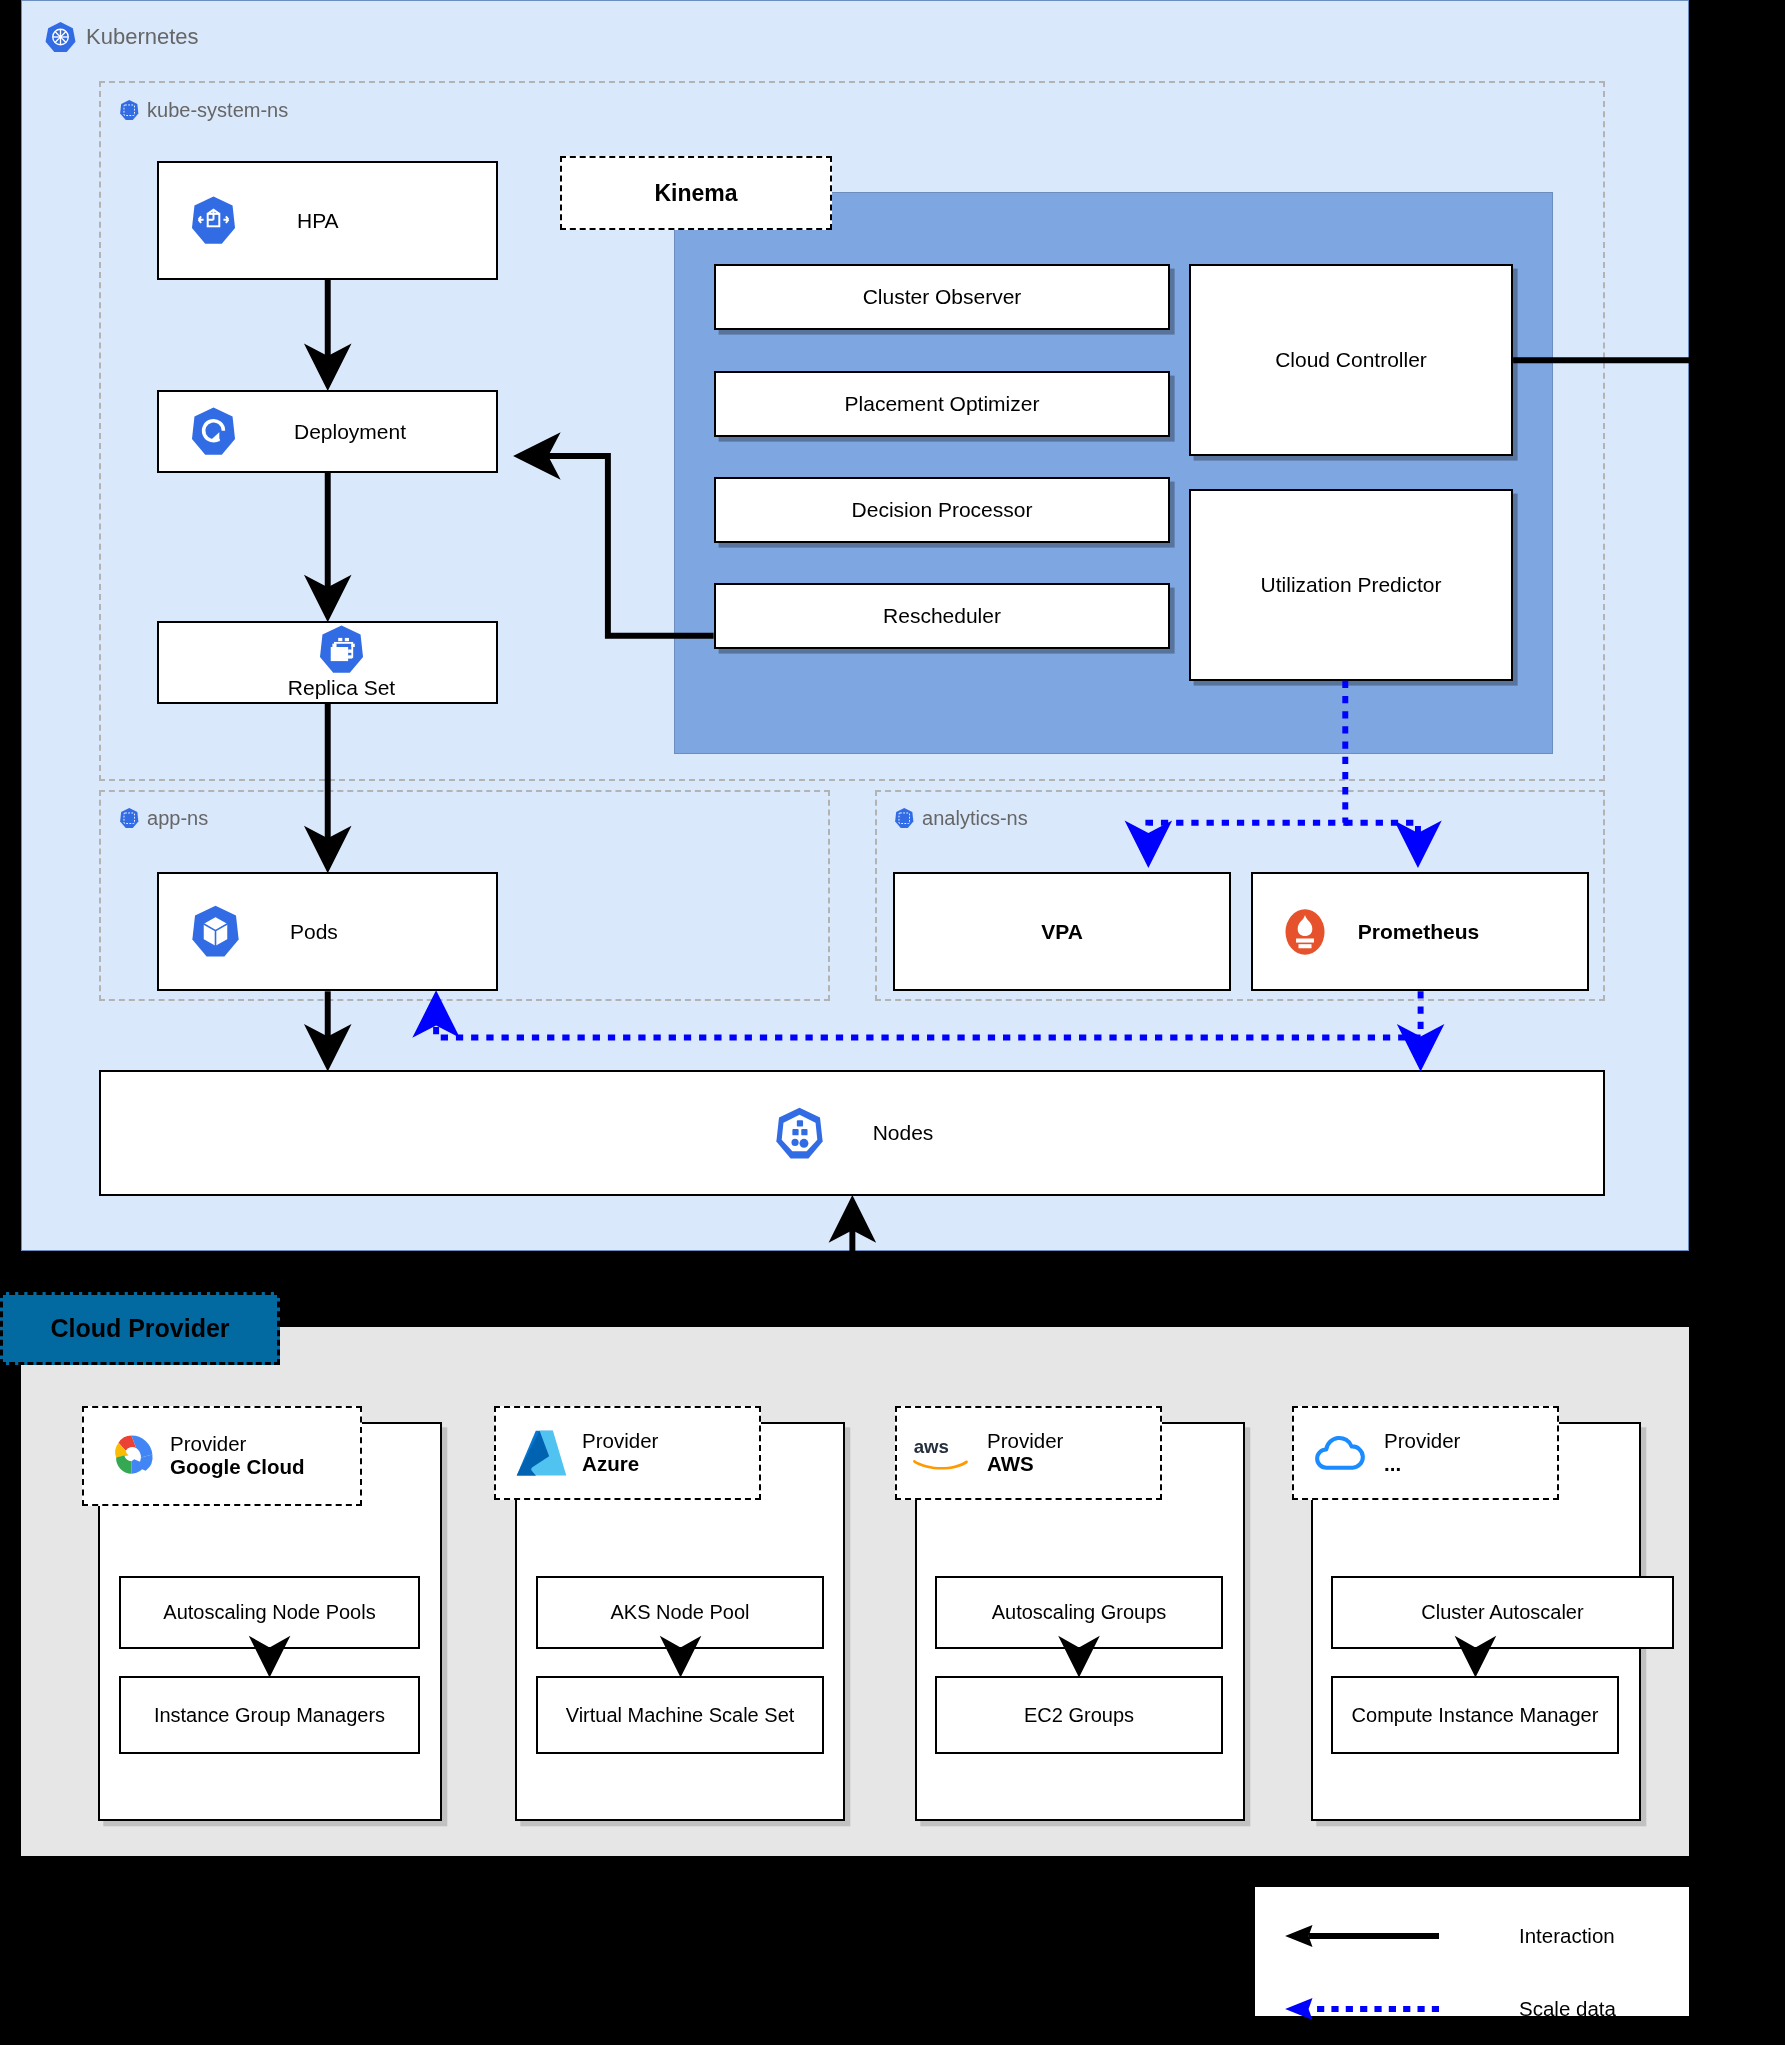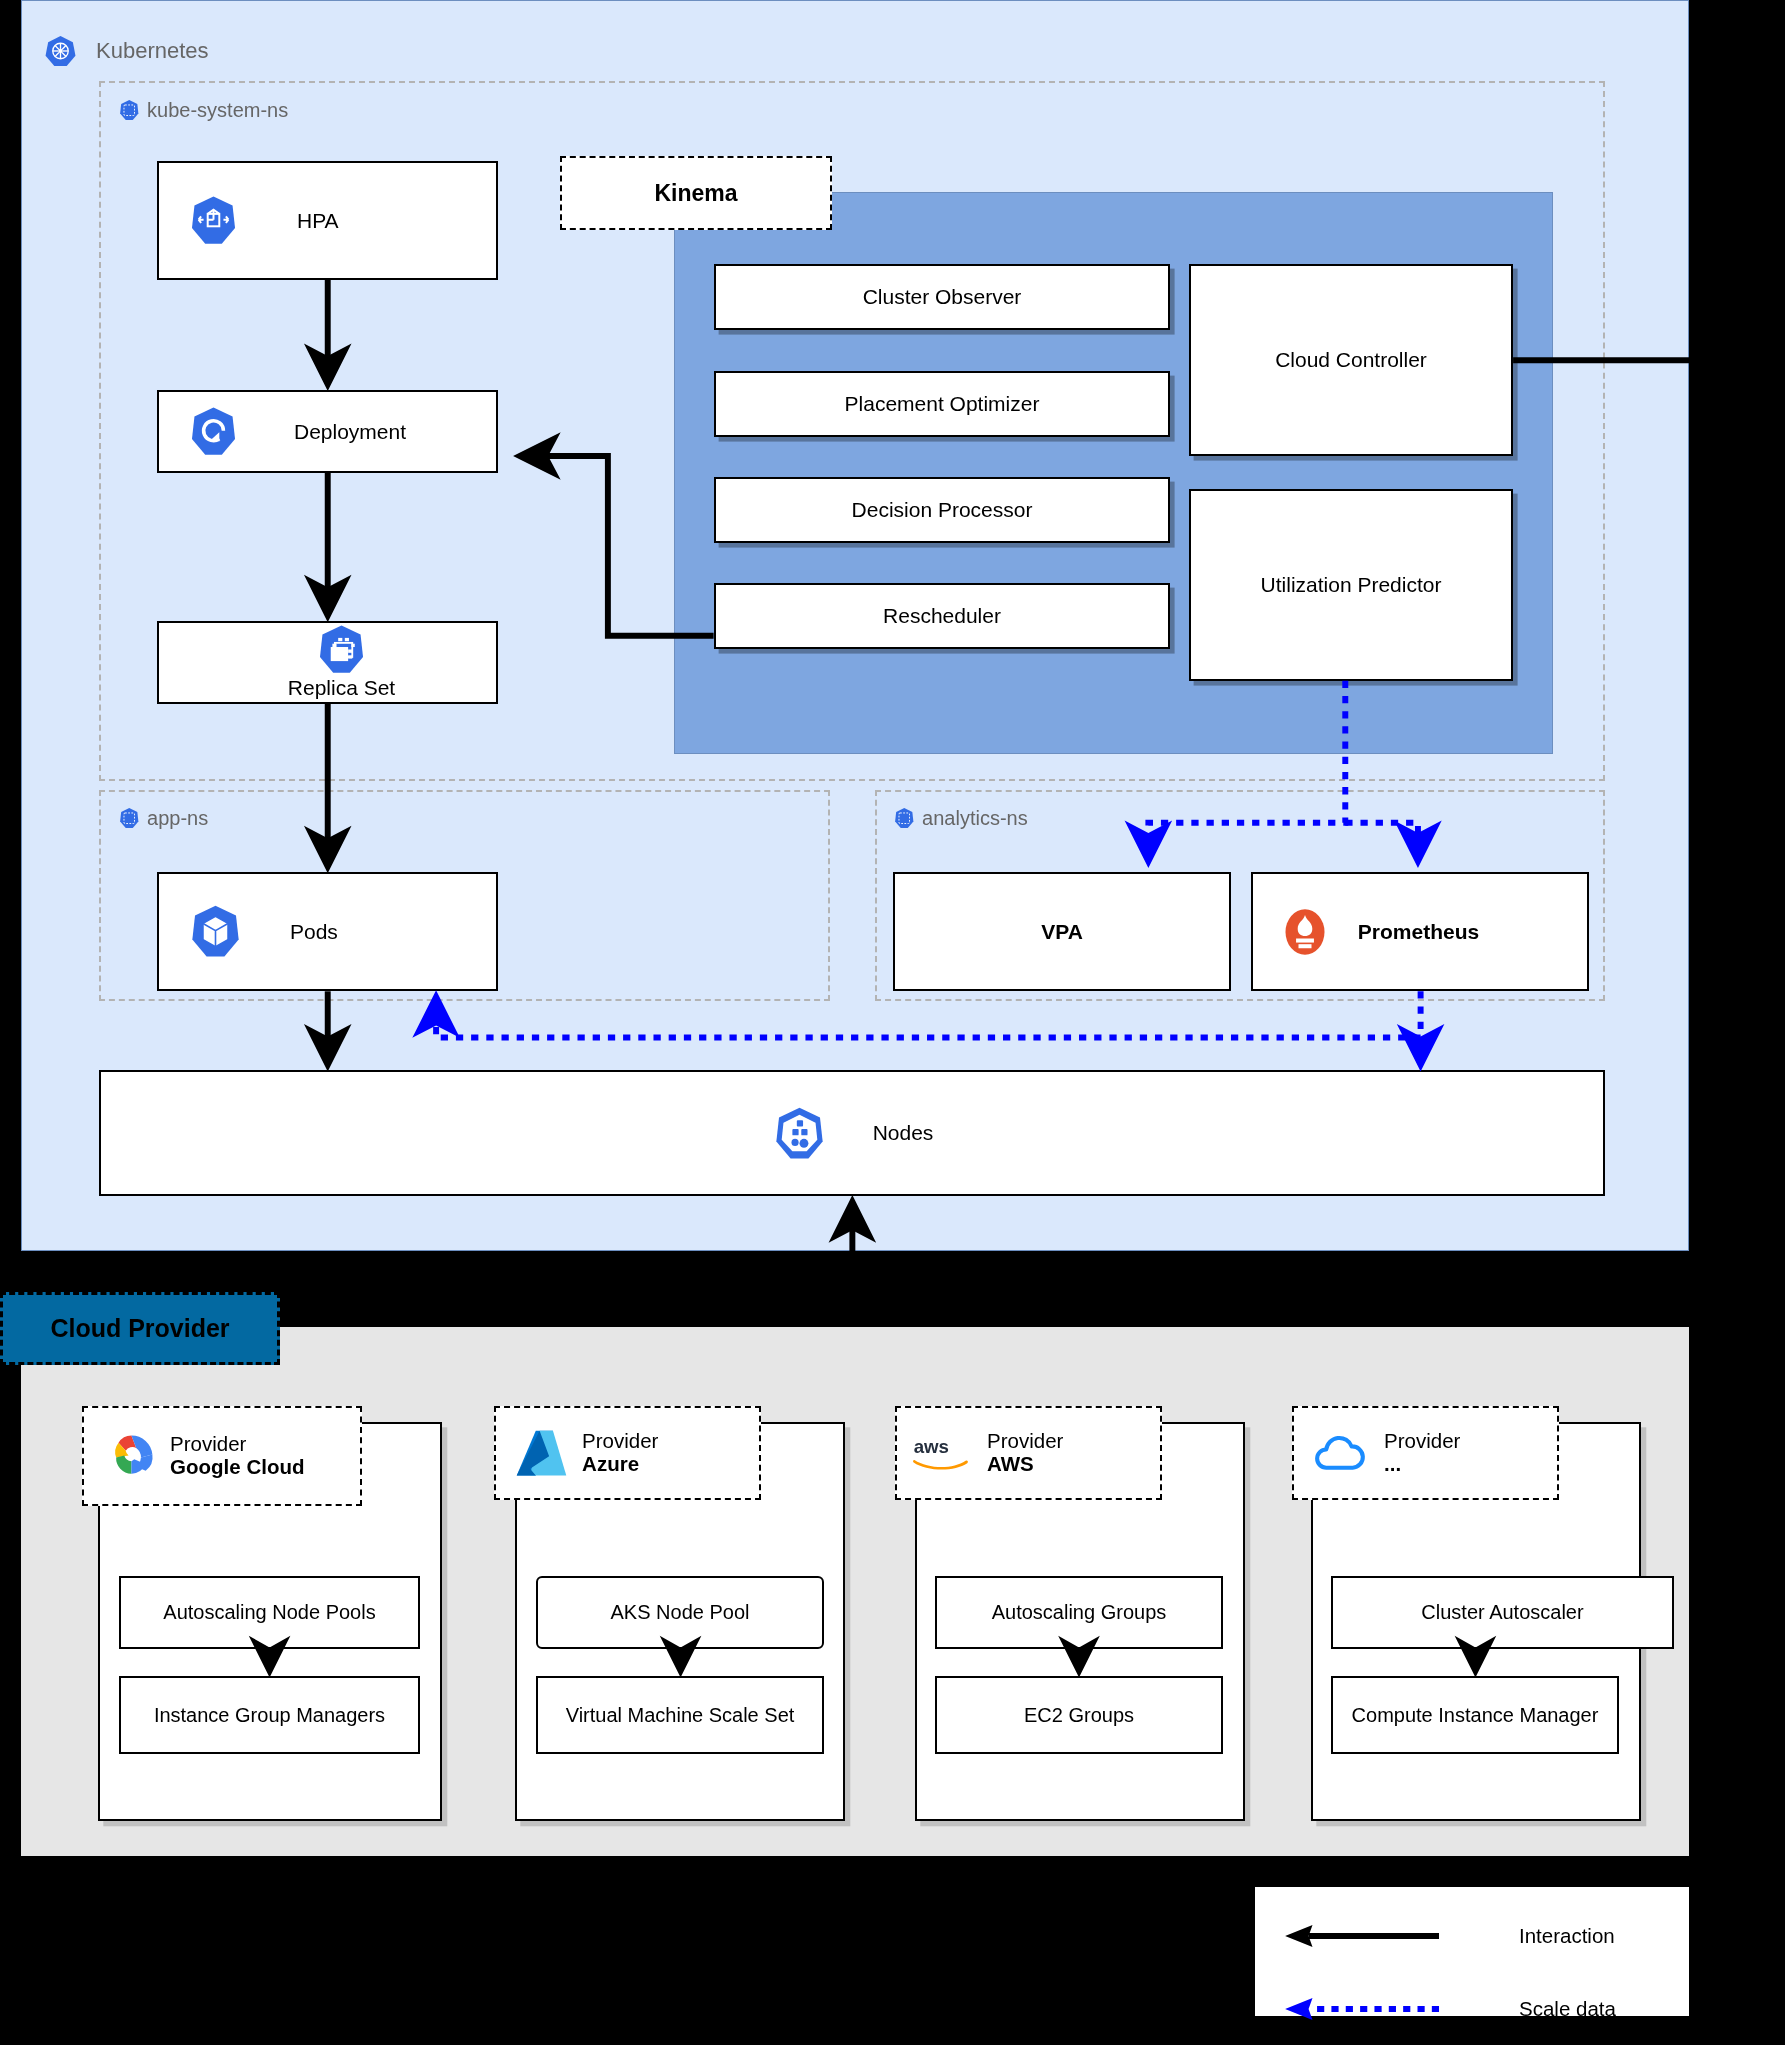--- a/index.html
+++ b/index.html
@@ -4,22 +4,22 @@
 <style>
   html,body{margin:0;padding:0;background:#000;}
   body{width:1786px;height:2046px;position:relative;
        font-family:"Liberation Sans","DejaVu Sans",sans-serif;
        -webkit-font-smoothing:antialiased;}
   .abs{position:absolute;box-sizing:border-box;}
 
   
   #k8s-panel{left:21px;top:0px;width:1668px;height:1251px;
              background:#dae8fc;border:1.3px solid #6c8ebf;}
-  #k8s-title{left:44px;top:34px;width:264px;height:34px;
-             display:flex;align-items:center;gap:19px;}
+  #k8s-title{left:44px;top:20px;width:264px;height:34px;
+             display:flex;align-items:center;gap:9px;}
   #k8s-title .label{font-size:22px;color:#666;}
 
   
   .ns{border:2px dashed #b3b3b3;background:transparent;}
   .ns-title{display:flex;align-items:center;gap:6.6px;
             font-size:20px;color:#666;position:absolute;}
 
   
   .nodebox{background:#fff;border:2px solid #000;
            display:flex;align-items:center;}
@@ -258,21 +258,21 @@
       <path d="M26 4 L44 4 L26 51 L6 51 Z" fill="#0078d4"></path>
       <path d="M30 4 L44 4 L58 51 L20 51 Z" fill="#50c3f0"></path>
       <path d="M30 4 L40 31 L20 44 L26 51 L6 51 Z" fill="#0063b1"></path>
     </svg>
   </span>
   <span class="ptxt">
     <span>Provider</span><br>
     <b>Azure</b>
   </span>
 </div>
-<div class="abs prov-inner" style="left:536px;top:1576px;width:288px;height:73px;border-radius:6px;">AKS Node Pool</div>
+<div class="abs prov-inner" style="left:536px;top:1576px;width:288px;height:73px;">AKS Node Pool</div>
 <div class="abs prov-inner" style="left:536px;top:1676px;width:288px;height:78px;">Virtual Machine Scale Set</div>
 
 <div class="abs prov-outer" style="left:915px;top:1422px;width:330px;height:399px;"></div>
 <div class="abs prov-label" style="left:895px;top:1406px;width:267px;height:94px;">
   <span style="width:65px;height:45px;display:block;flex:none;">
     <svg viewBox="0 0 80 46" width="65" height="45">
       <text x="2" y="22" font-family="Liberation Sans, sans-serif" font-size="23" font-weight="bold" fill="#252f3e">aws</text>
       <path d="M3 31 C20 42 50 43 66 32 C68 31 70 33 68 35 C52 46 18 45 2 34 C0.5 33 1.5 30.5 3 31 Z" fill="#f90"></path>
     </svg>
   </span>

